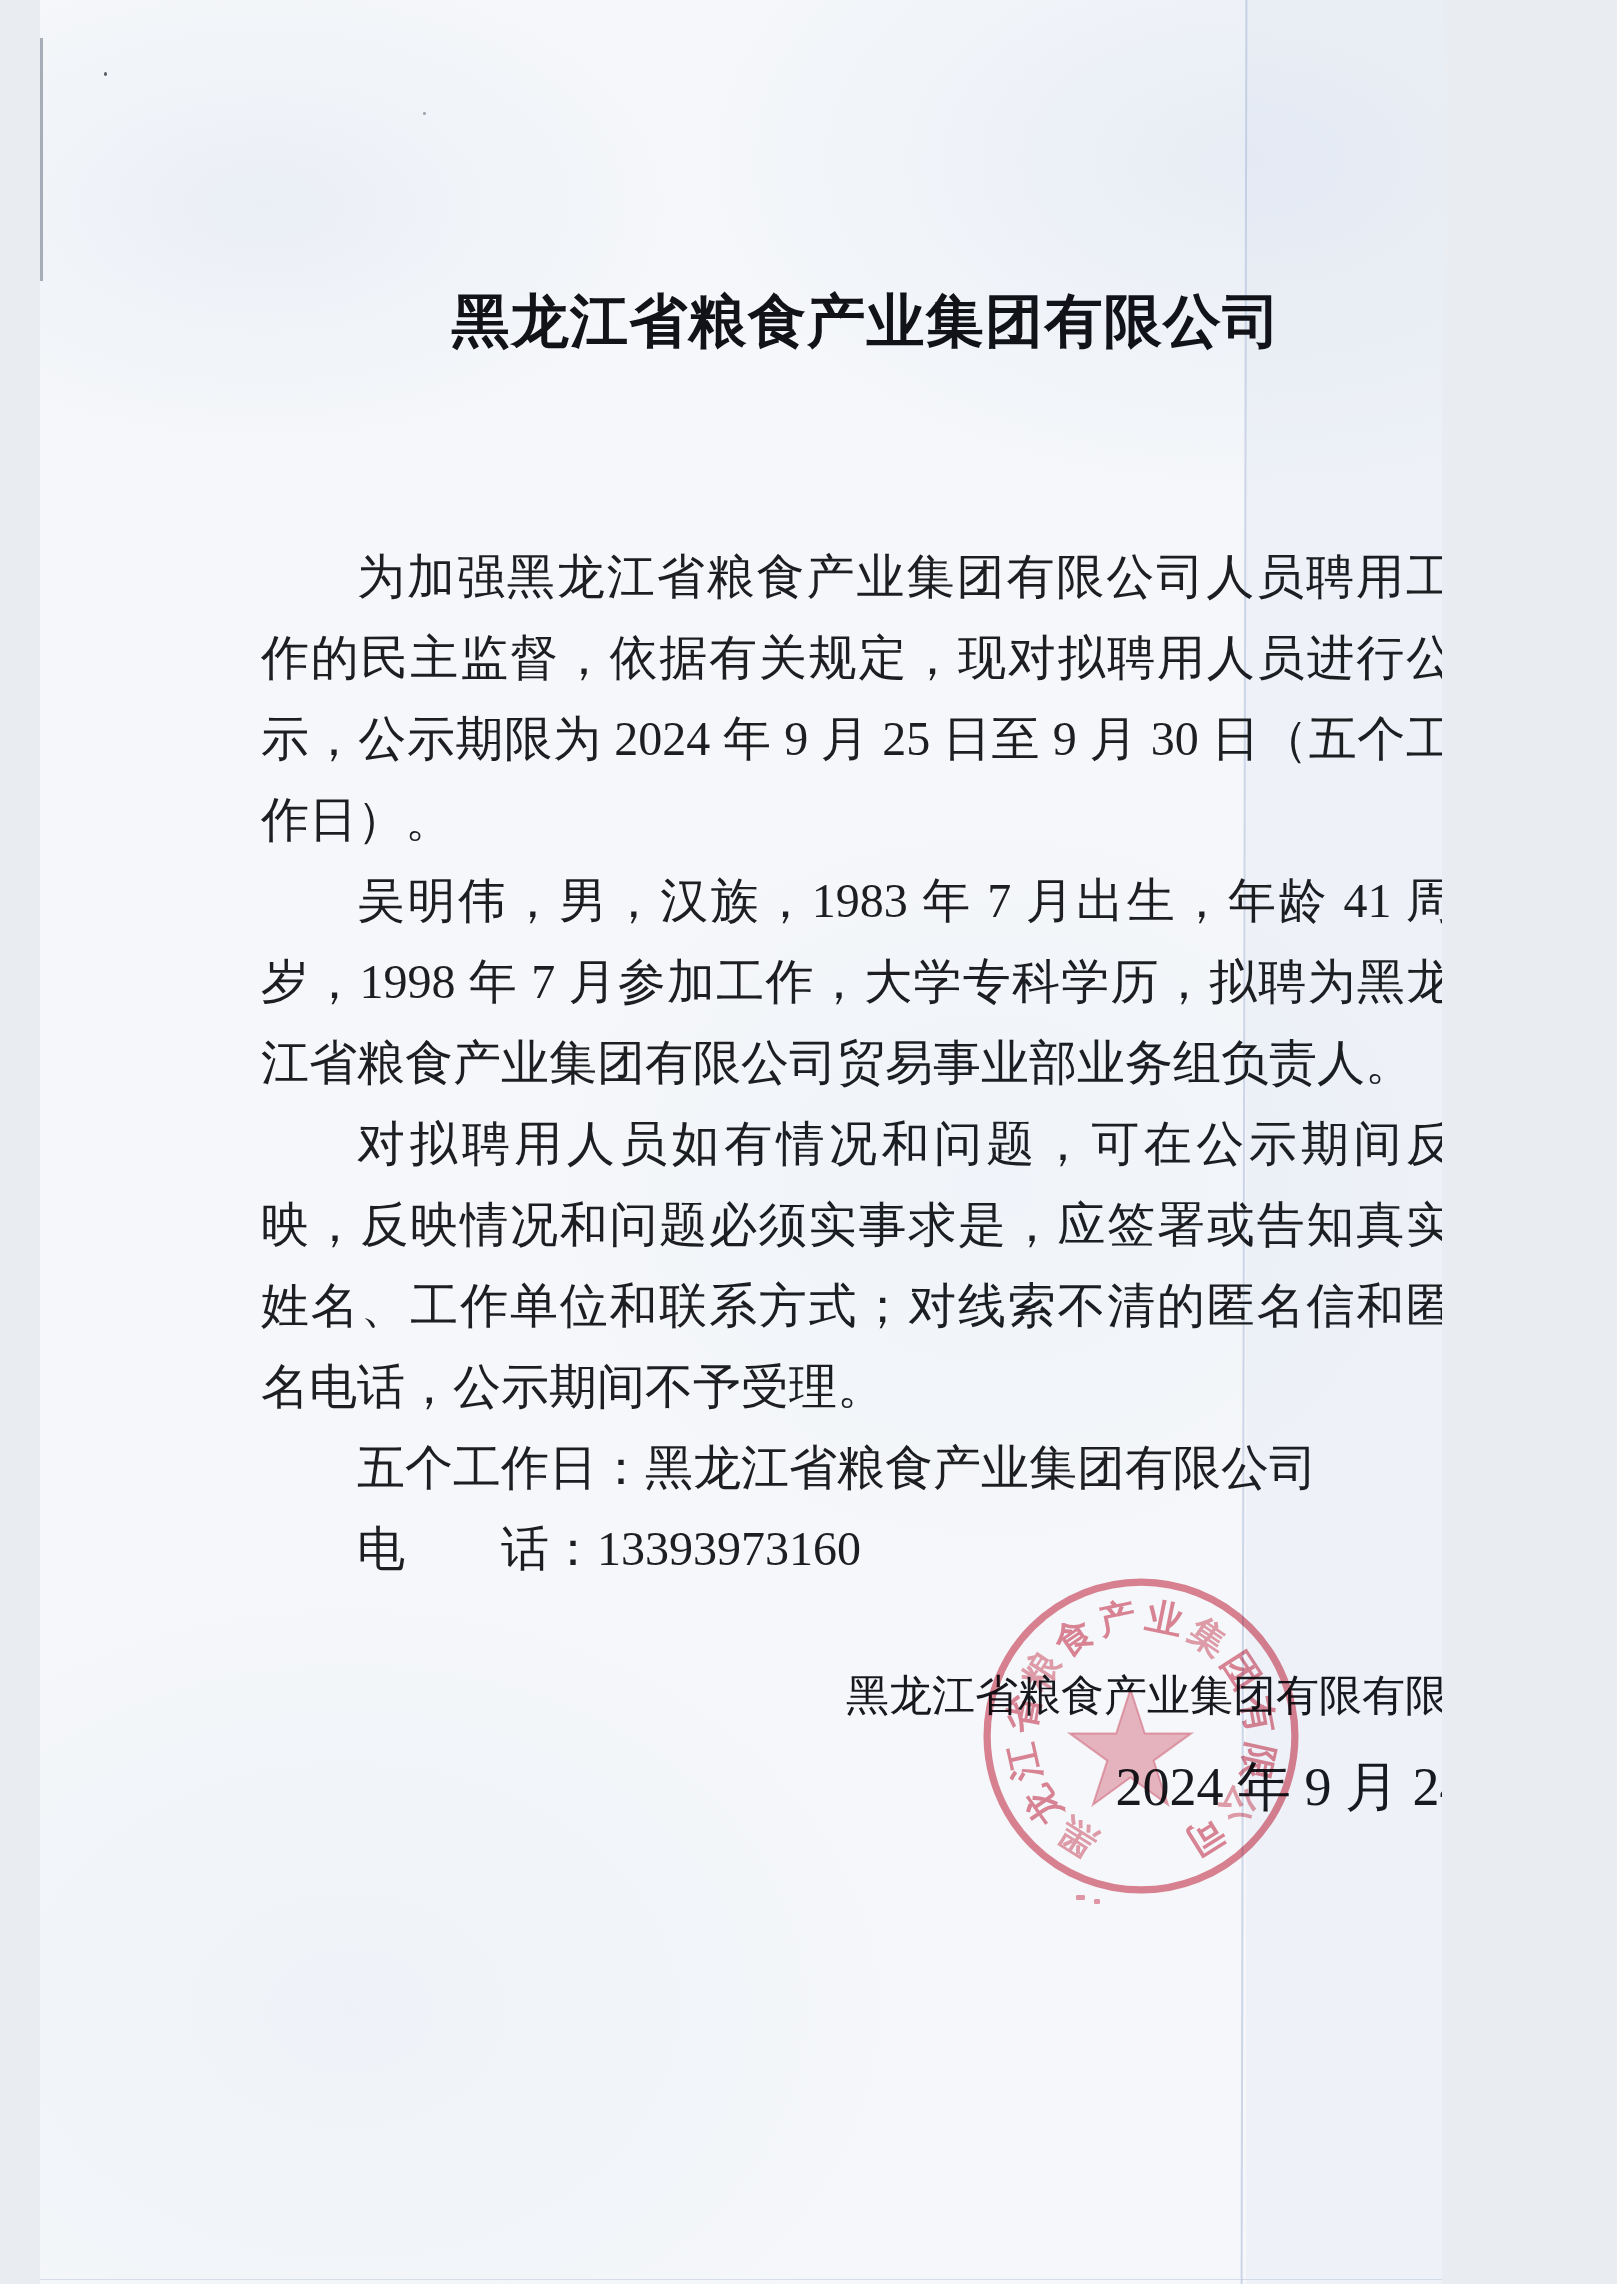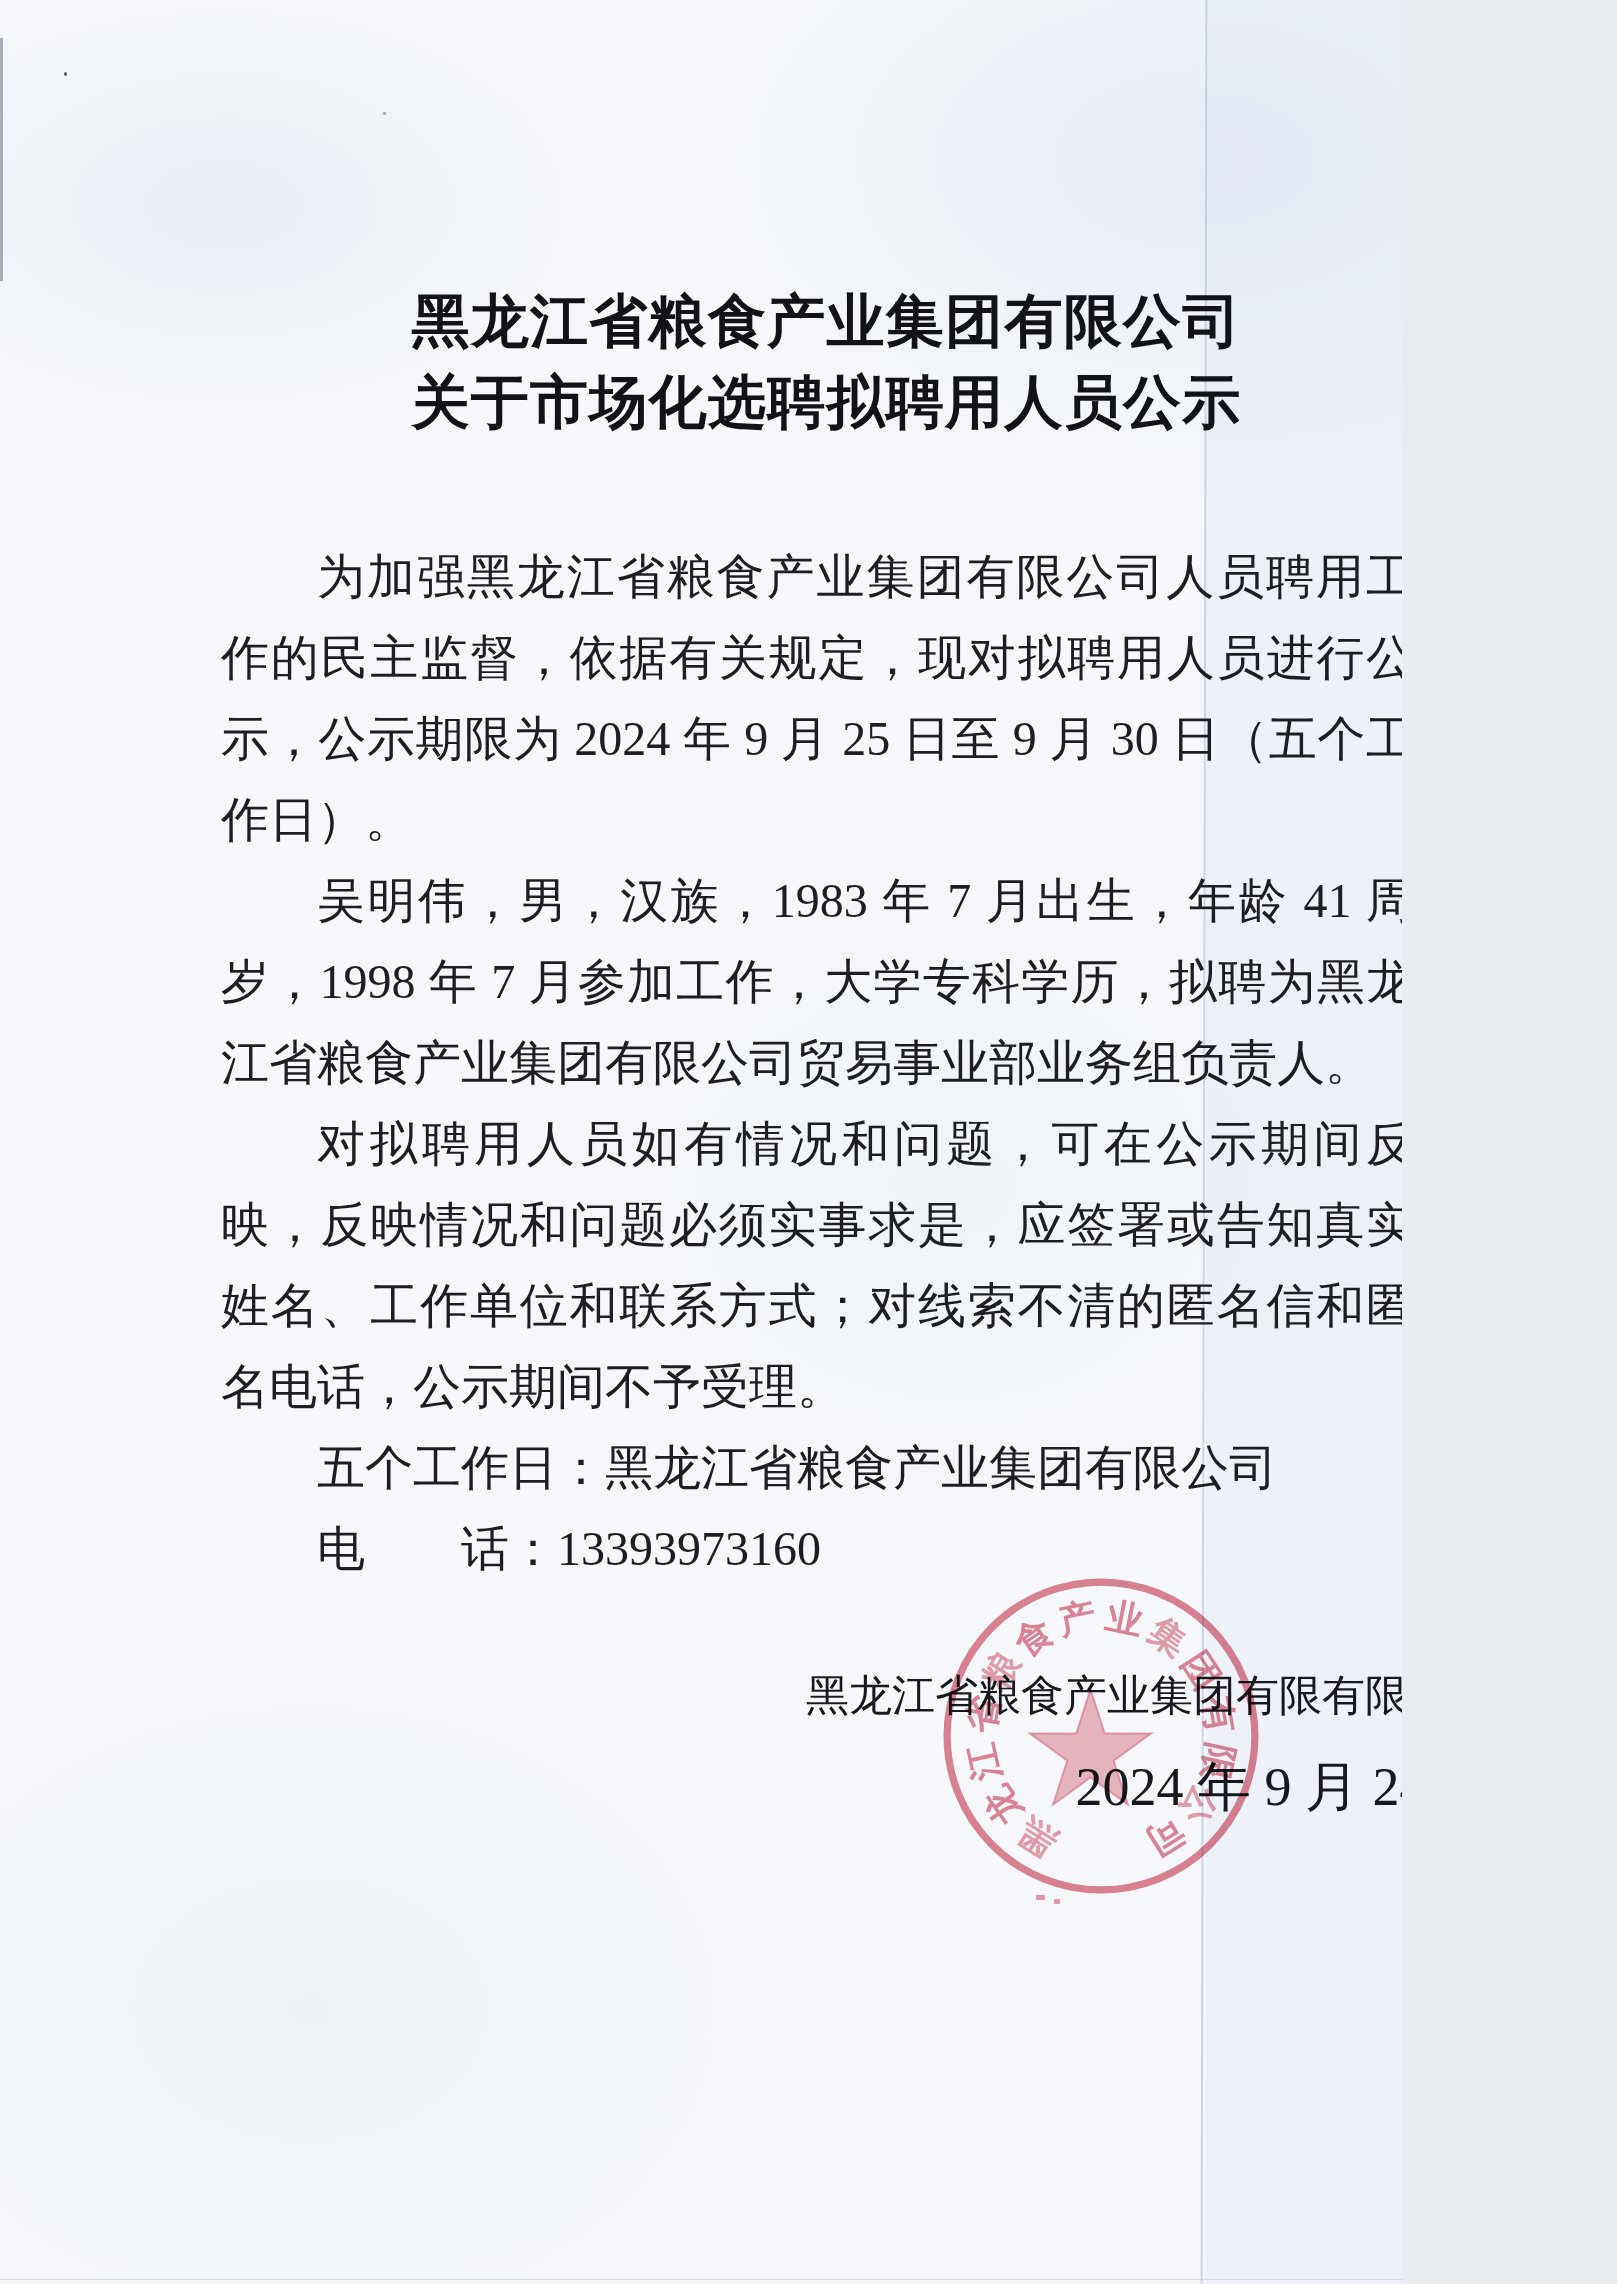--- a/index.html
+++ b/index.html
@@ -10,20 +10,21 @@
   }
   .page {
     position:relative; width:1402px; height:2284px; overflow:hidden;
     background:
       radial-gradient(591px 342px at 16% 9%,  rgba(226,232,242,.55), transparent 70%),
       radial-gradient(756px 460px at 86% 7%, rgba(219,228,241,.50), transparent 72%),
       radial-gradient(657px 539px at 68% 52%, rgba(233,238,246,.45), transparent 70%),
       radial-gradient(788px 591px at 22% 88%, rgba(228,234,243,.40), transparent 72%),
       #f5f7fa;
     color:#1c1e22;
+    margin-left:40px;
   }
   
   .scan-strip {
     position:absolute; left:1206px; top:0; width:411px; height:2284px;
     background:rgba(214,223,238,.22); pointer-events:none;
   }
   .scan-vline {
     position:absolute; left:1203px; top:0; width:2px; height:2284px;
     background:rgba(148,170,208,.42); transform:rotate(.12deg); pointer-events:none;
   }
@@ -84,21 +85,20 @@
 
   <div class="scan-strip"></div>
   <div class="scan-vline"></div>
   <div class="scan-edge-left"></div>
   <div class="scan-bottom-line"></div>
   <div class="speck s1"></div>
   <div class="speck s2"></div>
 
   <h1 class="title">
     <span class="tline">黑龙江省粮食产业集团有限公司</span>
-    <span class="tline">关于市场化选聘拟聘用人员公示</span>
   </h1>
 
   <div class="body-text">
     <p>为加强黑龙江省粮食产业集团有限公司人员聘用工作的民主监督，依据有关规定，现对拟聘用人员进行公示，公示期限为 2024 年 9 月 25 日至 9 月 30 日（五个工作日）。</p>
     <p>吴明伟，男，汉族，1983 年 7 月出生，年龄 41 周岁，1998 年 7 月参加工作，大学专科学历，拟聘为黑龙江省粮食产业集团有限公司贸易事业部业务组负责人。</p>
     <p>对拟聘用人员如有情况和问题，可在公示期间反映，反映情况和问题必须实事求是，应签署或告知真实姓名、工作单位和联系方式；对线索不清的匿名信和匿名电话，公示期间不予受理。</p>
     <p class="contact-line"><span>五个工作日：</span><span>黑龙江省粮食产业集团有限公司</span></p>
     <p class="contact-line"><span>电　　话：</span><span>13393973160</span></p>
   </div>
 

